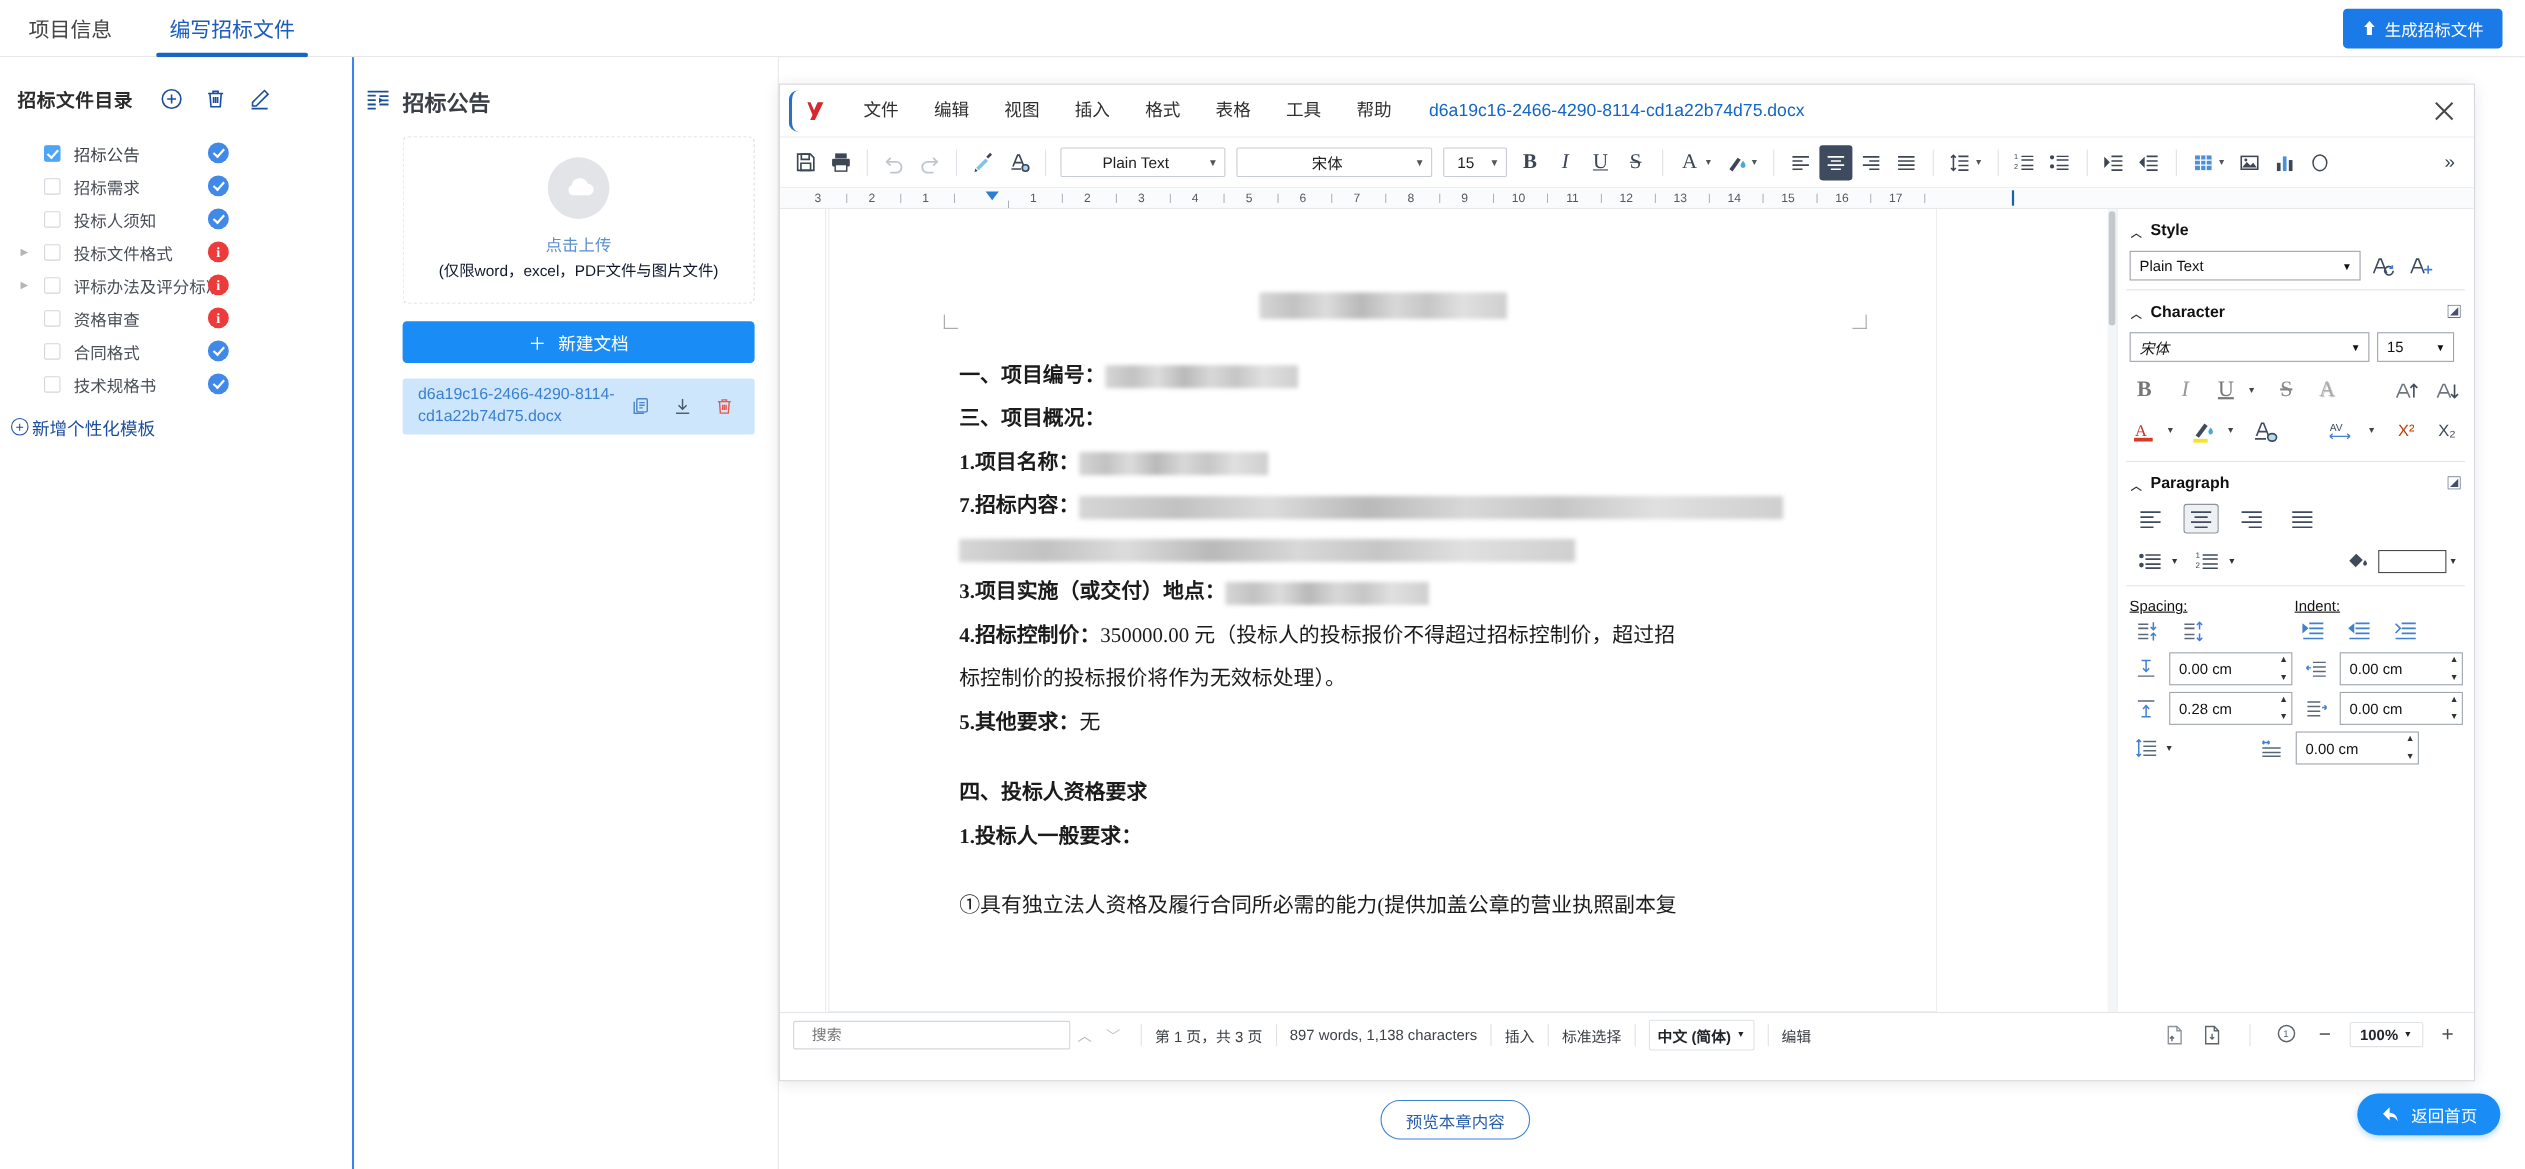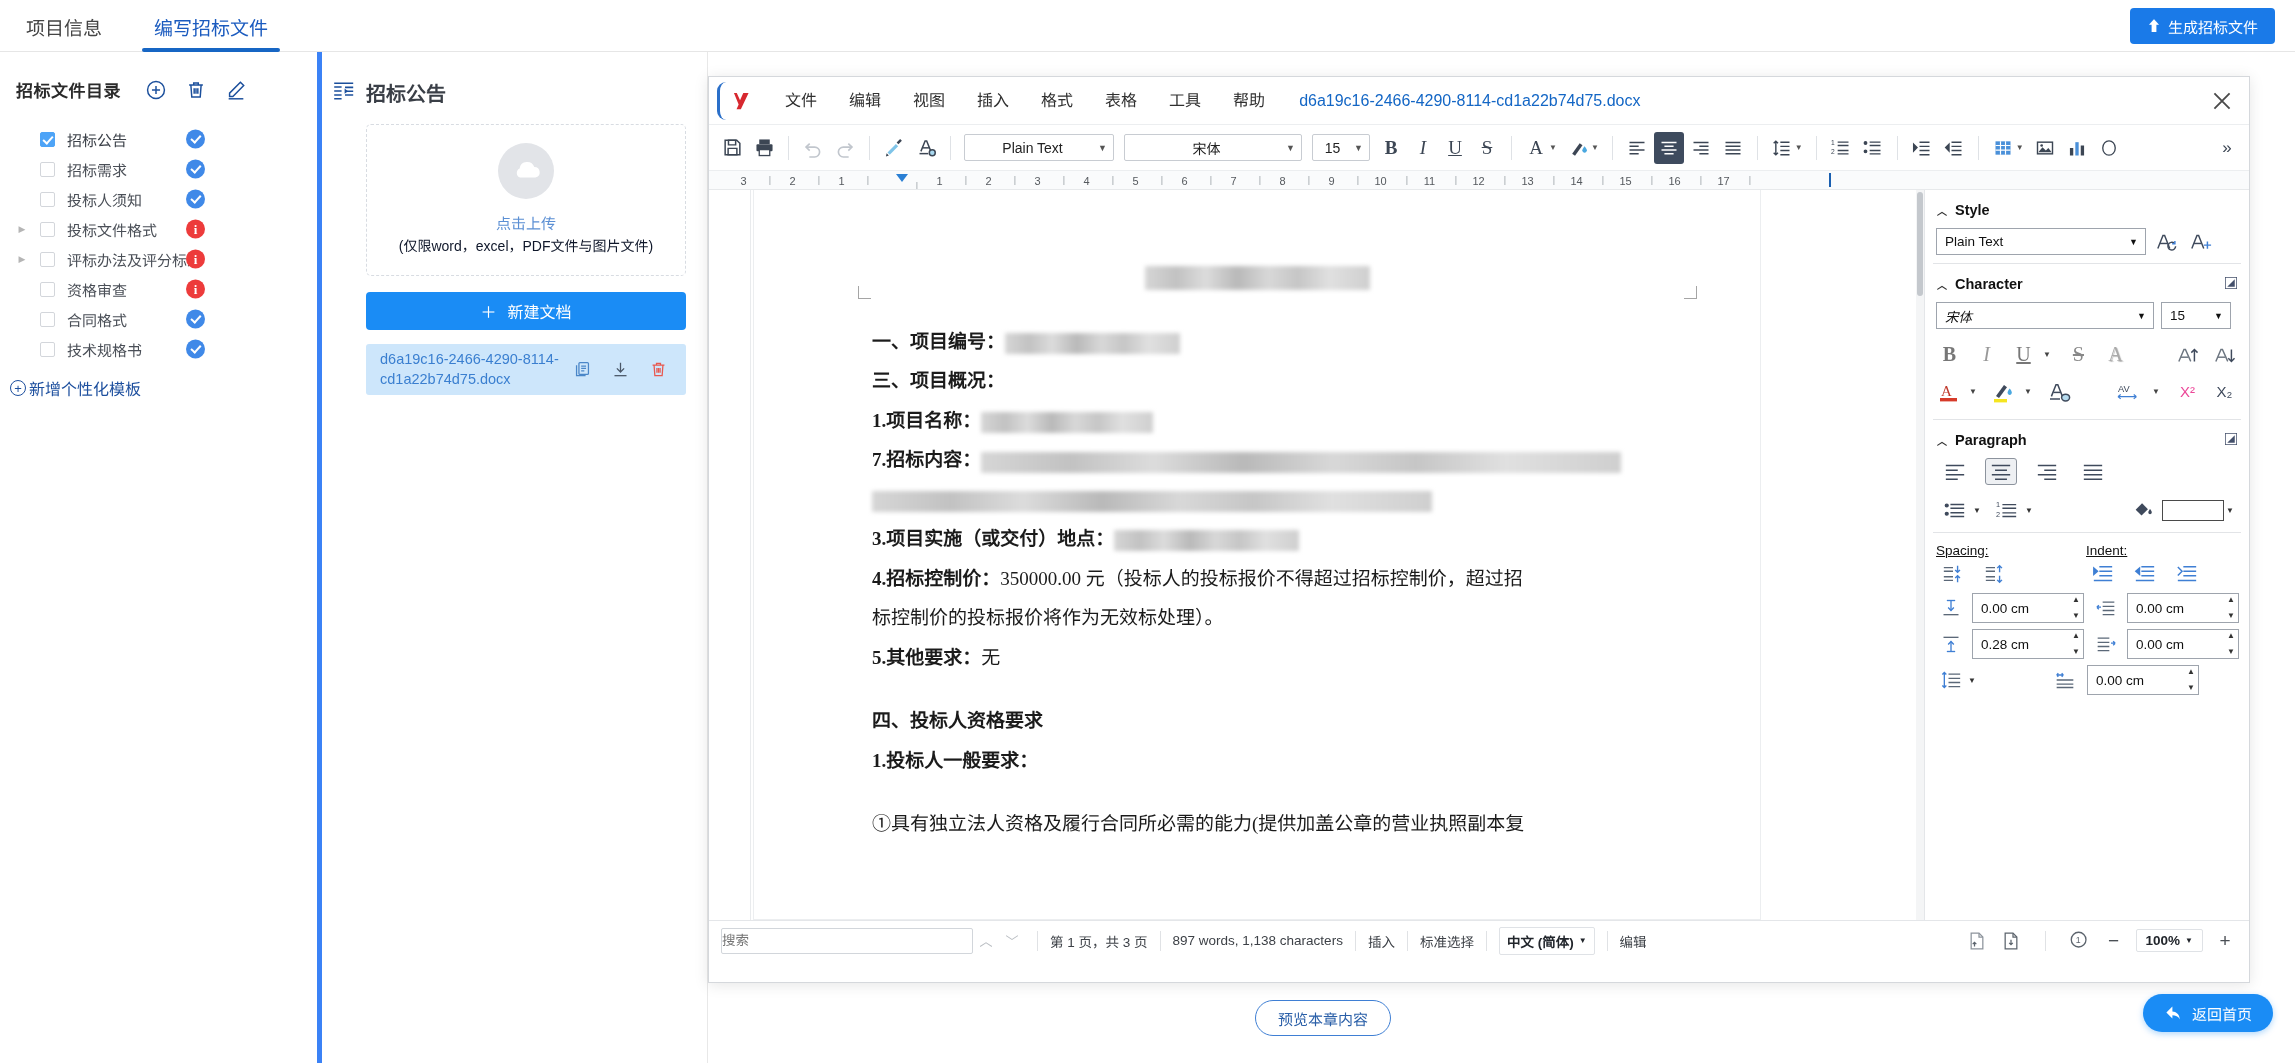--- a/index.html
+++ b/index.html
@@ -37,21 +37,21 @@
     background: #1a7ae8; color: #fff; border: none; border-radius: 4px;
     font-size: 15px; display: flex; align-items: center; gap: 7px; cursor: pointer;
     white-space: nowrap;
   }
   .gen-btn .up-ico { font-size: 14px; line-height: 1; }
 
   
   .sidebar {
     position: absolute; left: 0; top: 52px;
     width: 322px; height: 1011px;
-    background: #fff; border-right: 5px solid #3b82f6;
+    background: #fff; border-right: 2px solid #3b82f6;
     padding: 0;
   }
   .sb-head {
     display: flex; align-items: center;
     padding: 25px 18px 8px 16px; gap: 0;
   }
   .sb-title { font-size: 17px; font-weight: bold; color: #2b2b2b; letter-spacing: .5px; }
   .sb-actions { display: flex; align-items: center; gap: 18px; margin-left: 24px; }
   .sb-ico { width: 22px; height: 22px; color: #1b4f9c; cursor: pointer; display: block; }
 
@@ -289,21 +289,21 @@
   .colorbox { width: 62px; height: 21px; border: 1px solid #4a4a4a; background: #fff; }
 
   
   .statusbar {
     height: 40px; border-top: 1px solid #e4e6e9;
     display: flex; align-items: center; padding: 0 12px; gap: 0;
     font-size: 13.5px; color: #3d4147;
   }
   .search-inp {
     width: 252px; height: 26px; border: 1px solid #d2d6db; border-radius: 2px;
-    font-size: 13.5px; padding: 0 0; color: #222; outline: none;
+    font-size: 13.5px; padding: 0 16px; color: #222; outline: none;
     font-family: "Liberation Sans", sans-serif;
   }
   .sb-arrow { width: 26px; height: 26px; display: flex; align-items: center; justify-content: center;
     color: #b9bdc2; cursor: pointer; font-size: 13px; }
   .sb-div { width: 1px; height: 20px; background: #e0e2e5; margin: 0 12px; }
   .sb-txt { white-space: nowrap; cursor: default; }
   .sb-txt.clk { cursor: pointer; }
   .lang-box { font-weight: bold; color: #21252b; display: flex; align-items: center; gap: 5px; cursor: pointer;
     padding: 3px 7px; border: 1px solid #dfe2e6; border-radius: 2px; }
   .sb-right { margin-left: auto; display: flex; align-items: center; gap: 10px; }
@@ -836,21 +836,21 @@
             </svg>
         </div>
         <div style="flex:1"></div>
         <div class="p-ico wide">
           <svg width="26" height="24" viewBox="0 0 28 24">
             <text x="1" y="12" font-size="10" font-family="Liberation Sans" fill="#3f4a5c">AV</text>
             <path d="M1 17h20M1 17l3-2.4M1 17l3 2.4M21 17l-3-2.4M21 17l-3 2.4" stroke="#3f7fd4" fill="none" stroke-width="1.3"></path>
             </svg>
         </div>
         <span class="tb-caret" style="color:#444">▼</span>
-        <div class="p-ico" style="font:15px 'Liberation Sans',sans-serif;color:#ec4899">
+        <div class="p-ico" style="font:15px 'Liberation Sans',sans-serif;color:#c2410c">
           <span>X²</span>
         </div>
         <div class="p-ico" style="font:15px 'Liberation Sans',sans-serif;color:#3f4a5c">
           <span>X₂</span>
         </div>
       </div>
 
       <div class="sec-divider"></div>
 
       <div class="sec-head">

